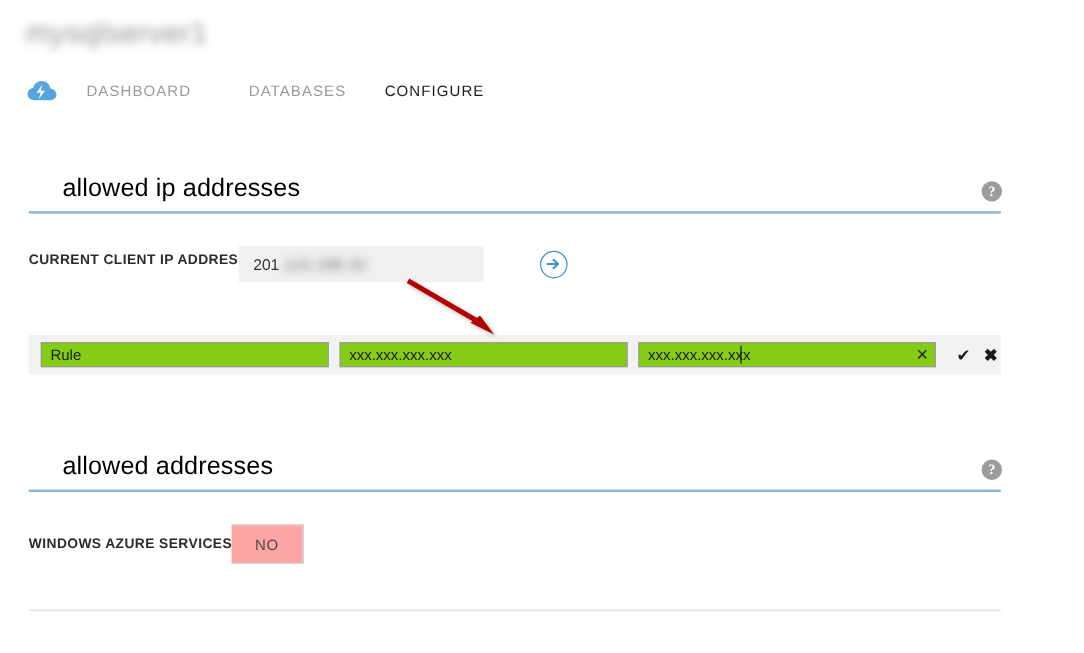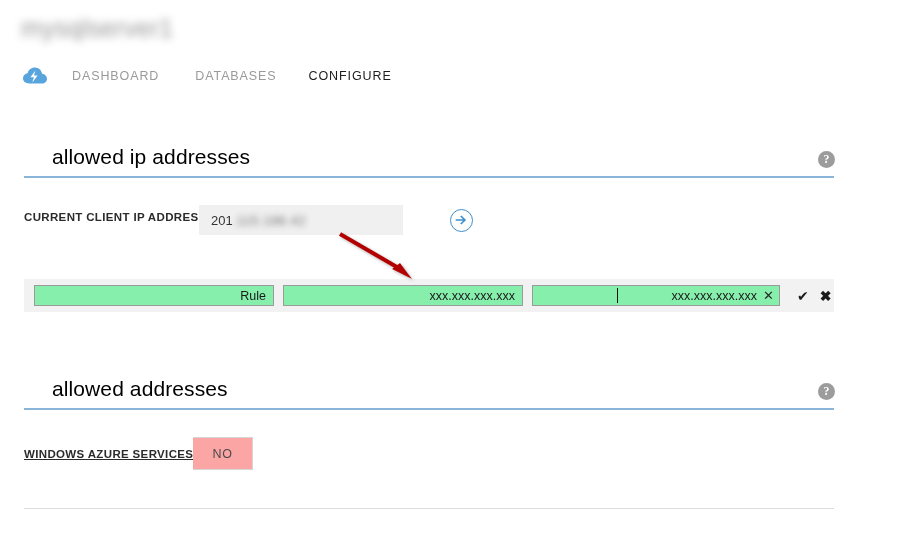--- a/index.html
+++ b/index.html
@@ -52,21 +52,21 @@
   .nav-tab {
     font-size: 12.5px;
     letter-spacing: 0.9px;
     text-transform: uppercase;
     cursor: pointer;
     white-space: nowrap;
   }
   .nav-tab.inactive { color: #9a9a9a; }
   .nav-tab.active    { color: #1c1c1c; }
   #tab-dashboard { margin-left: 24px; }
-  #tab-databases { margin-left: 36px; }
+  #tab-databases { margin-left: 48px; }
   #tab-configure { margin-left: 32px; }
 
   
   .section {
     position: absolute;
     left: 24px;
     width: 810px;
   }
   .section-heading {
     font-size: 21px;
@@ -162,28 +162,27 @@
     top: 279px;
     width: 810px;
     height: 33px;
     background: #f2f2f2;
     display: flex;
     align-items: center;
   }
   .rule-input {
     height: 21px;
     border: 1px solid #9b9b9b;
-    background: #86efac;
+    background: #84cc16;
     box-sizing: border-box;
     font-family: "Liberation Sans", sans-serif;
     font-size: 12.5px;
     color: #1a1a1a;
     padding: 0 7px;
     outline: none;
-    text-align: right;
   }
   .rule-input::placeholder { color: #1a1a1a; }
   #rule-name-input  { margin-left: 10px; width: 240px; }
   #rule-start-input { margin-left: 9px;  width: 240px; }
   #rule-end-wrap {
     margin-left: 9px;
     position: relative;
     width: 248px;
     height: 21px;
   }
@@ -245,21 +244,20 @@
   }
   #azure-services-label {
     position: absolute;
     left: 0;
     top: 11px;
     font-size: 11.5px;
     font-weight: bold;
     letter-spacing: 0.35px;
     color: #2b2b2b;
     white-space: nowrap;
-    text-decoration: underline;
   }
   #azure-toggle {
     position: absolute;
     left: 169px;
     top: 0;
     display: flex;
   }
   .toggle-opt {
     width: 60px;
     height: 33px;

